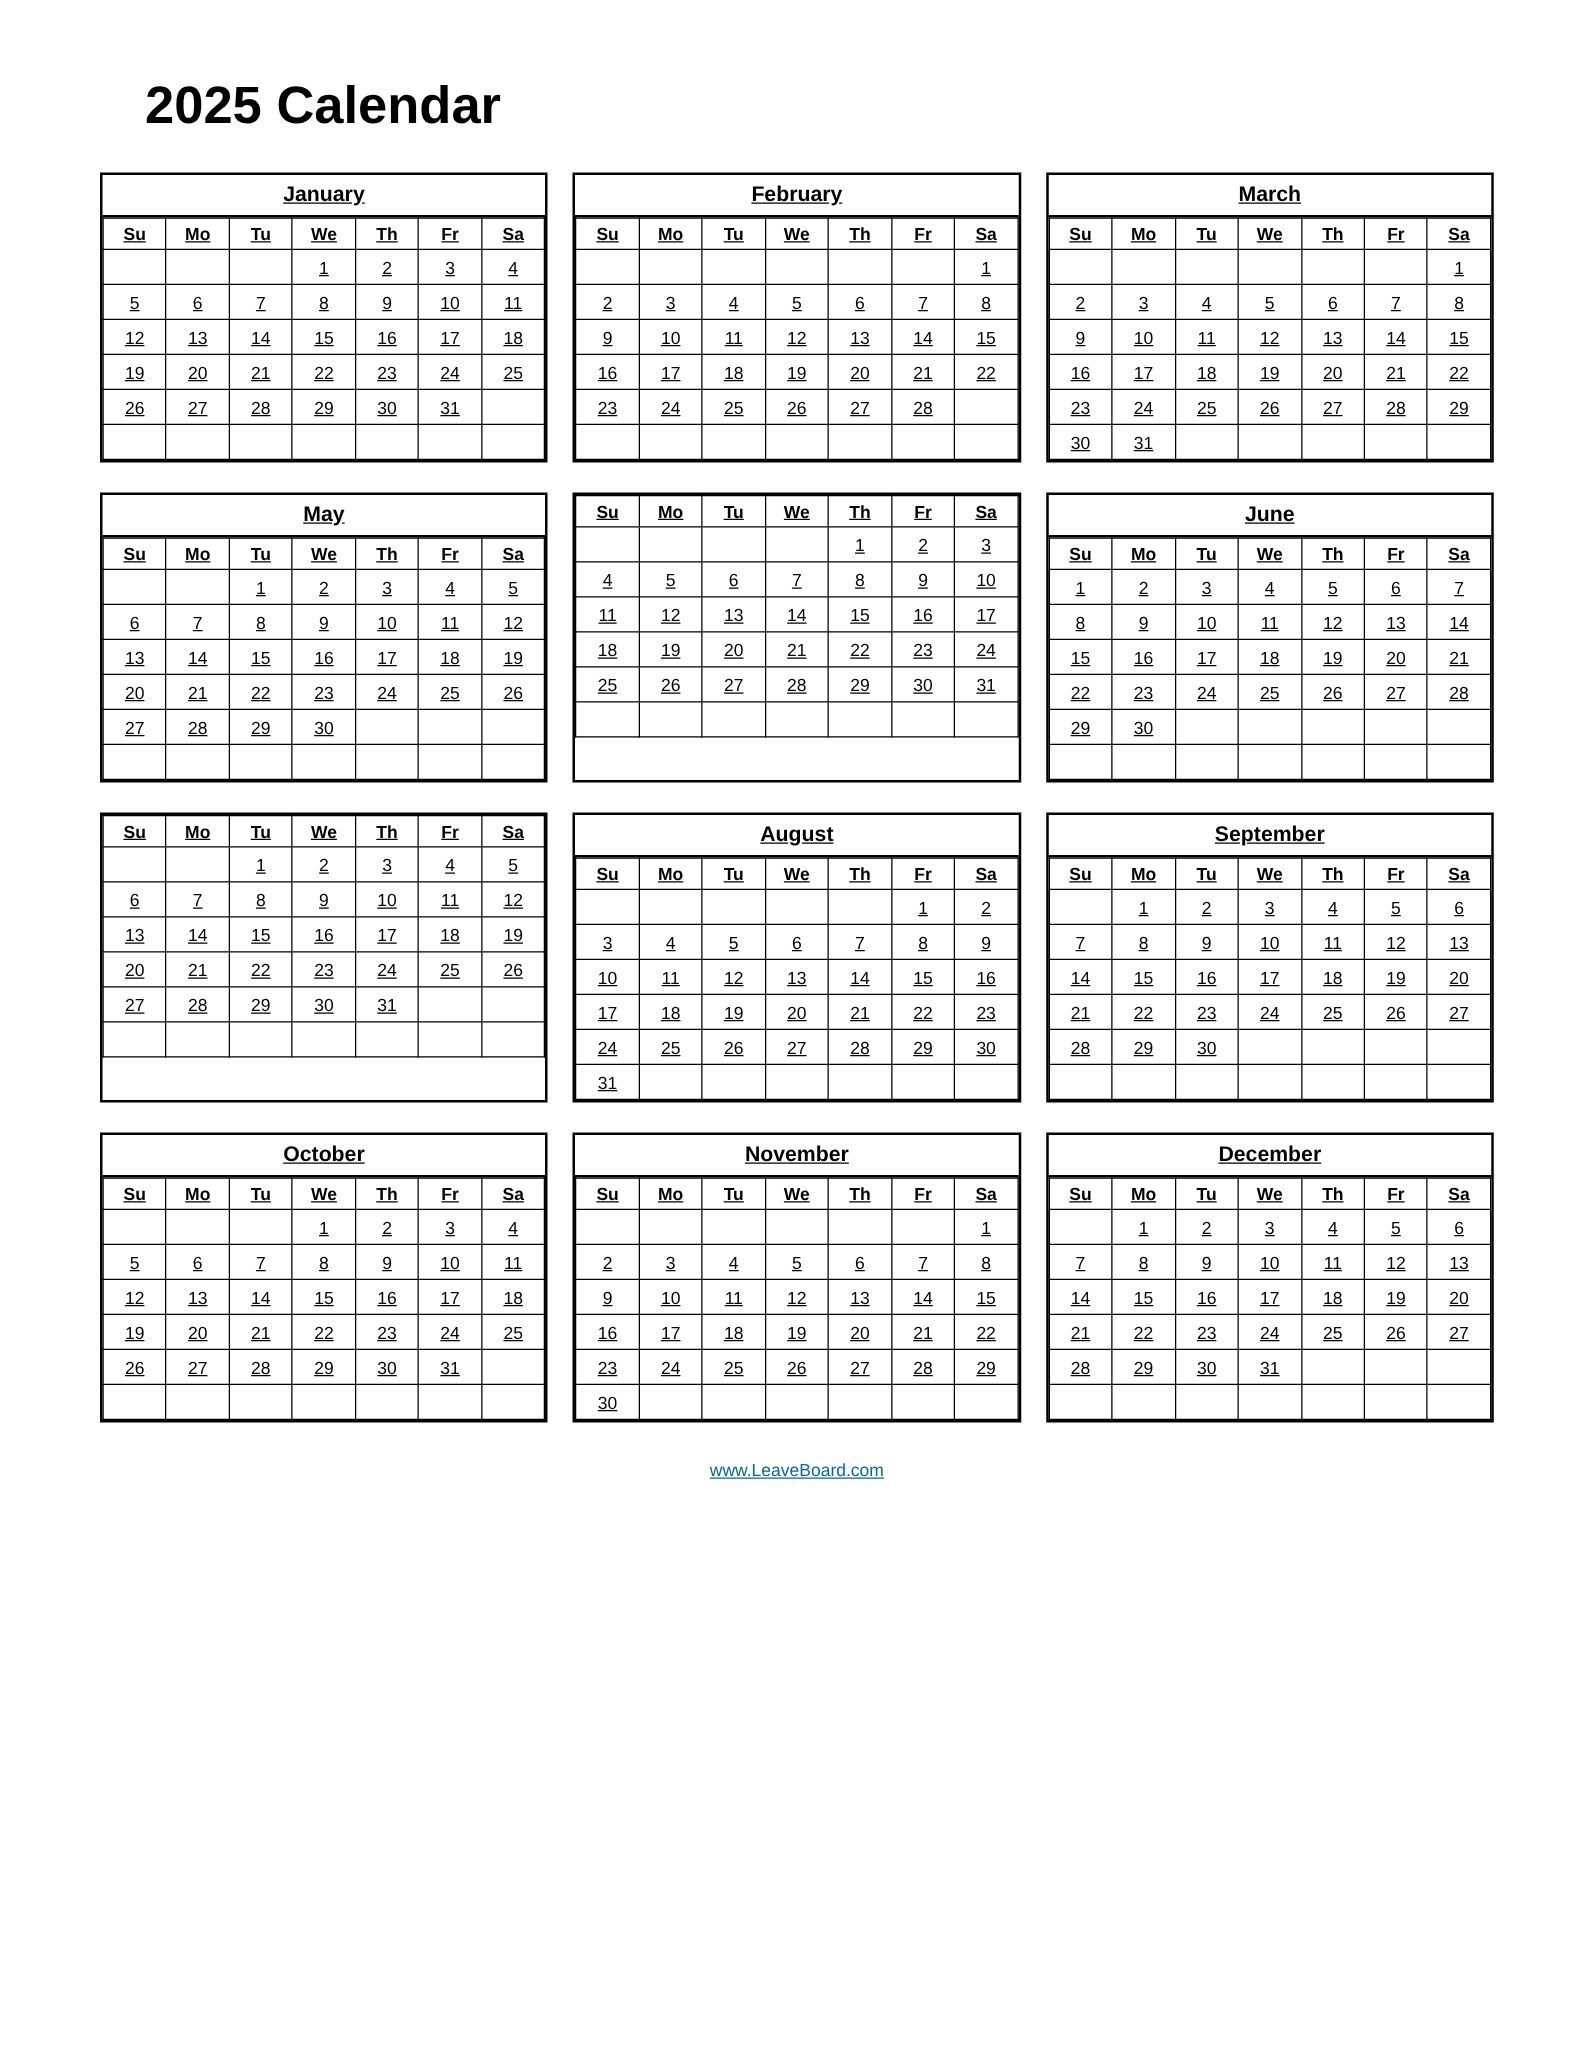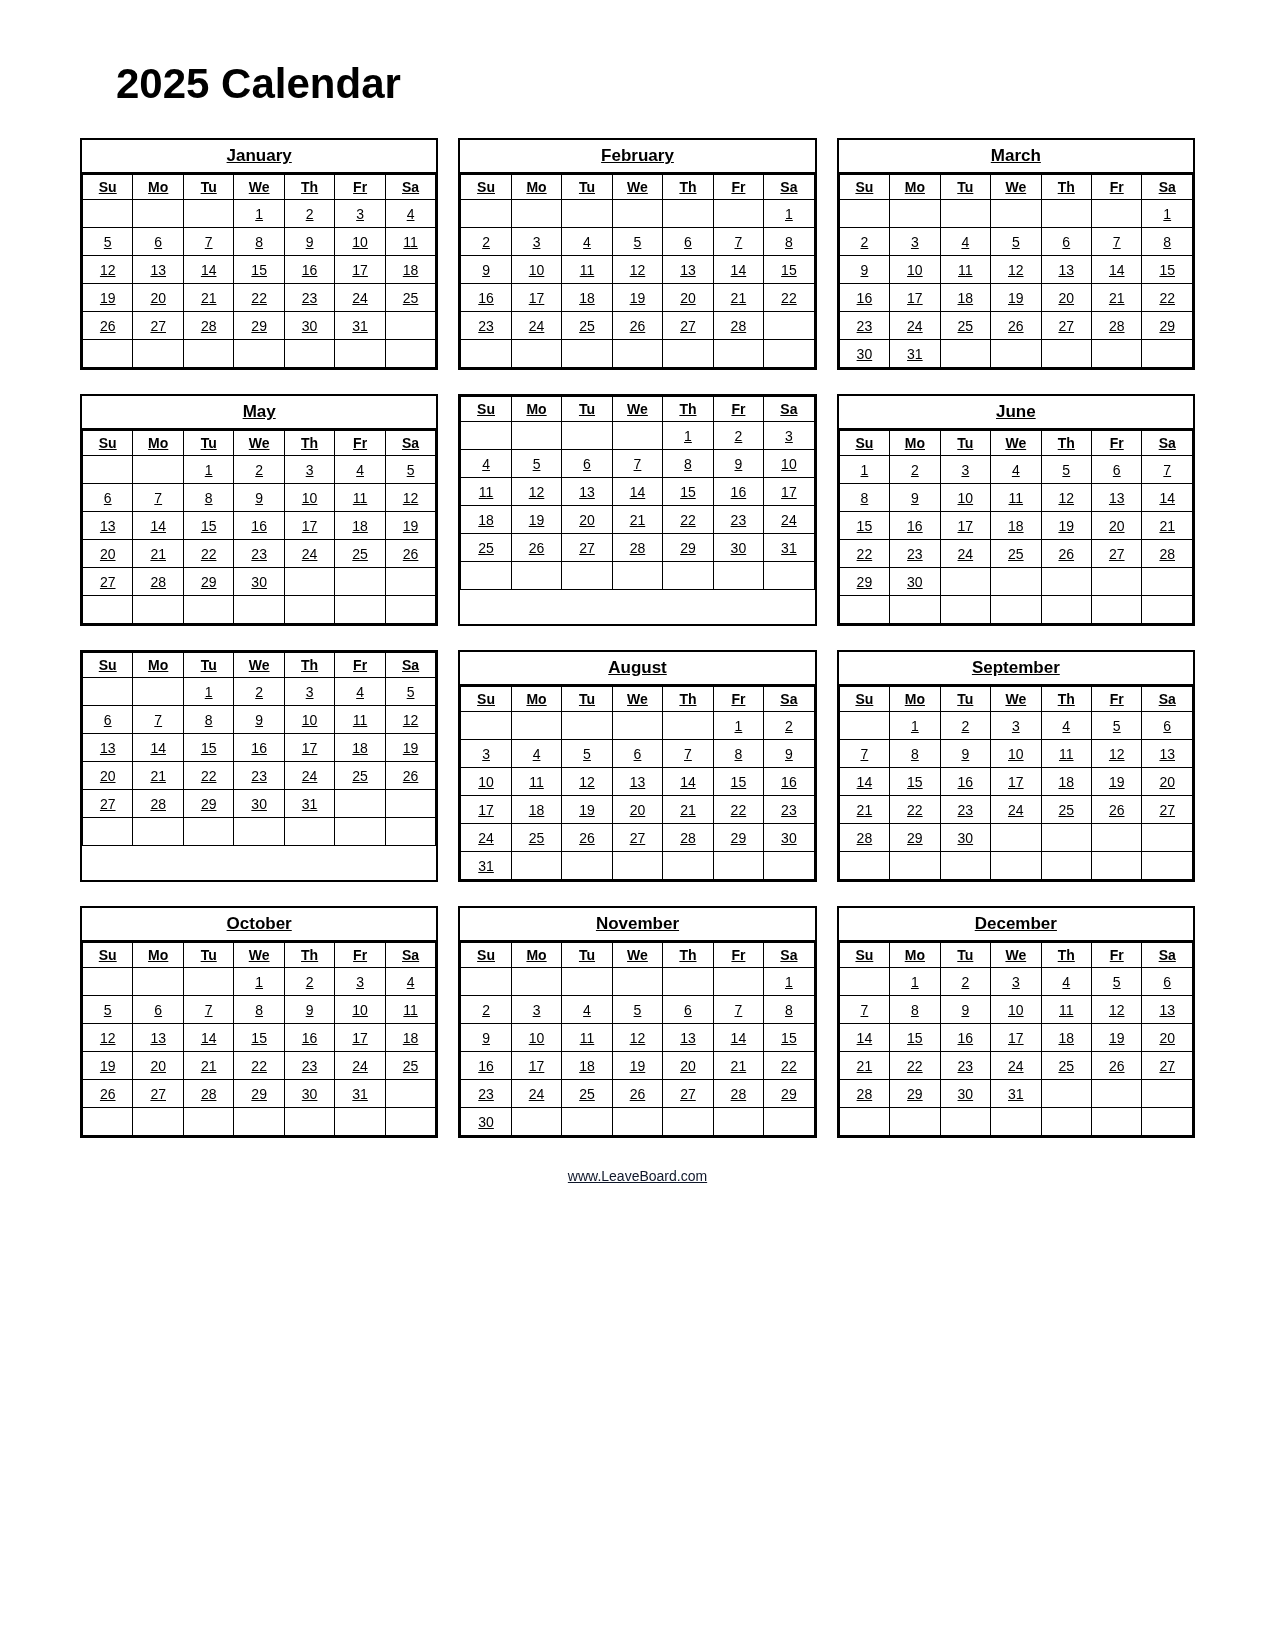--- a/index.html
+++ b/index.html
@@ -48,21 +48,21 @@
       font-weight: bold;
       background: #fff;
     }
     td {
       height: 28px;
     }
     .footer {
       text-align: center;
       margin-top: 30px;
       font-size: 14px;
-      color: #0f172a;
+      color: #0369a1;
       text-decoration: underline;
     }
   </style>
 </head>
 <body>
 
 <h1>2025 Calendar</h1>
 
 <div class="calendar-grid" id="calendar-container">
 <div class="month">

